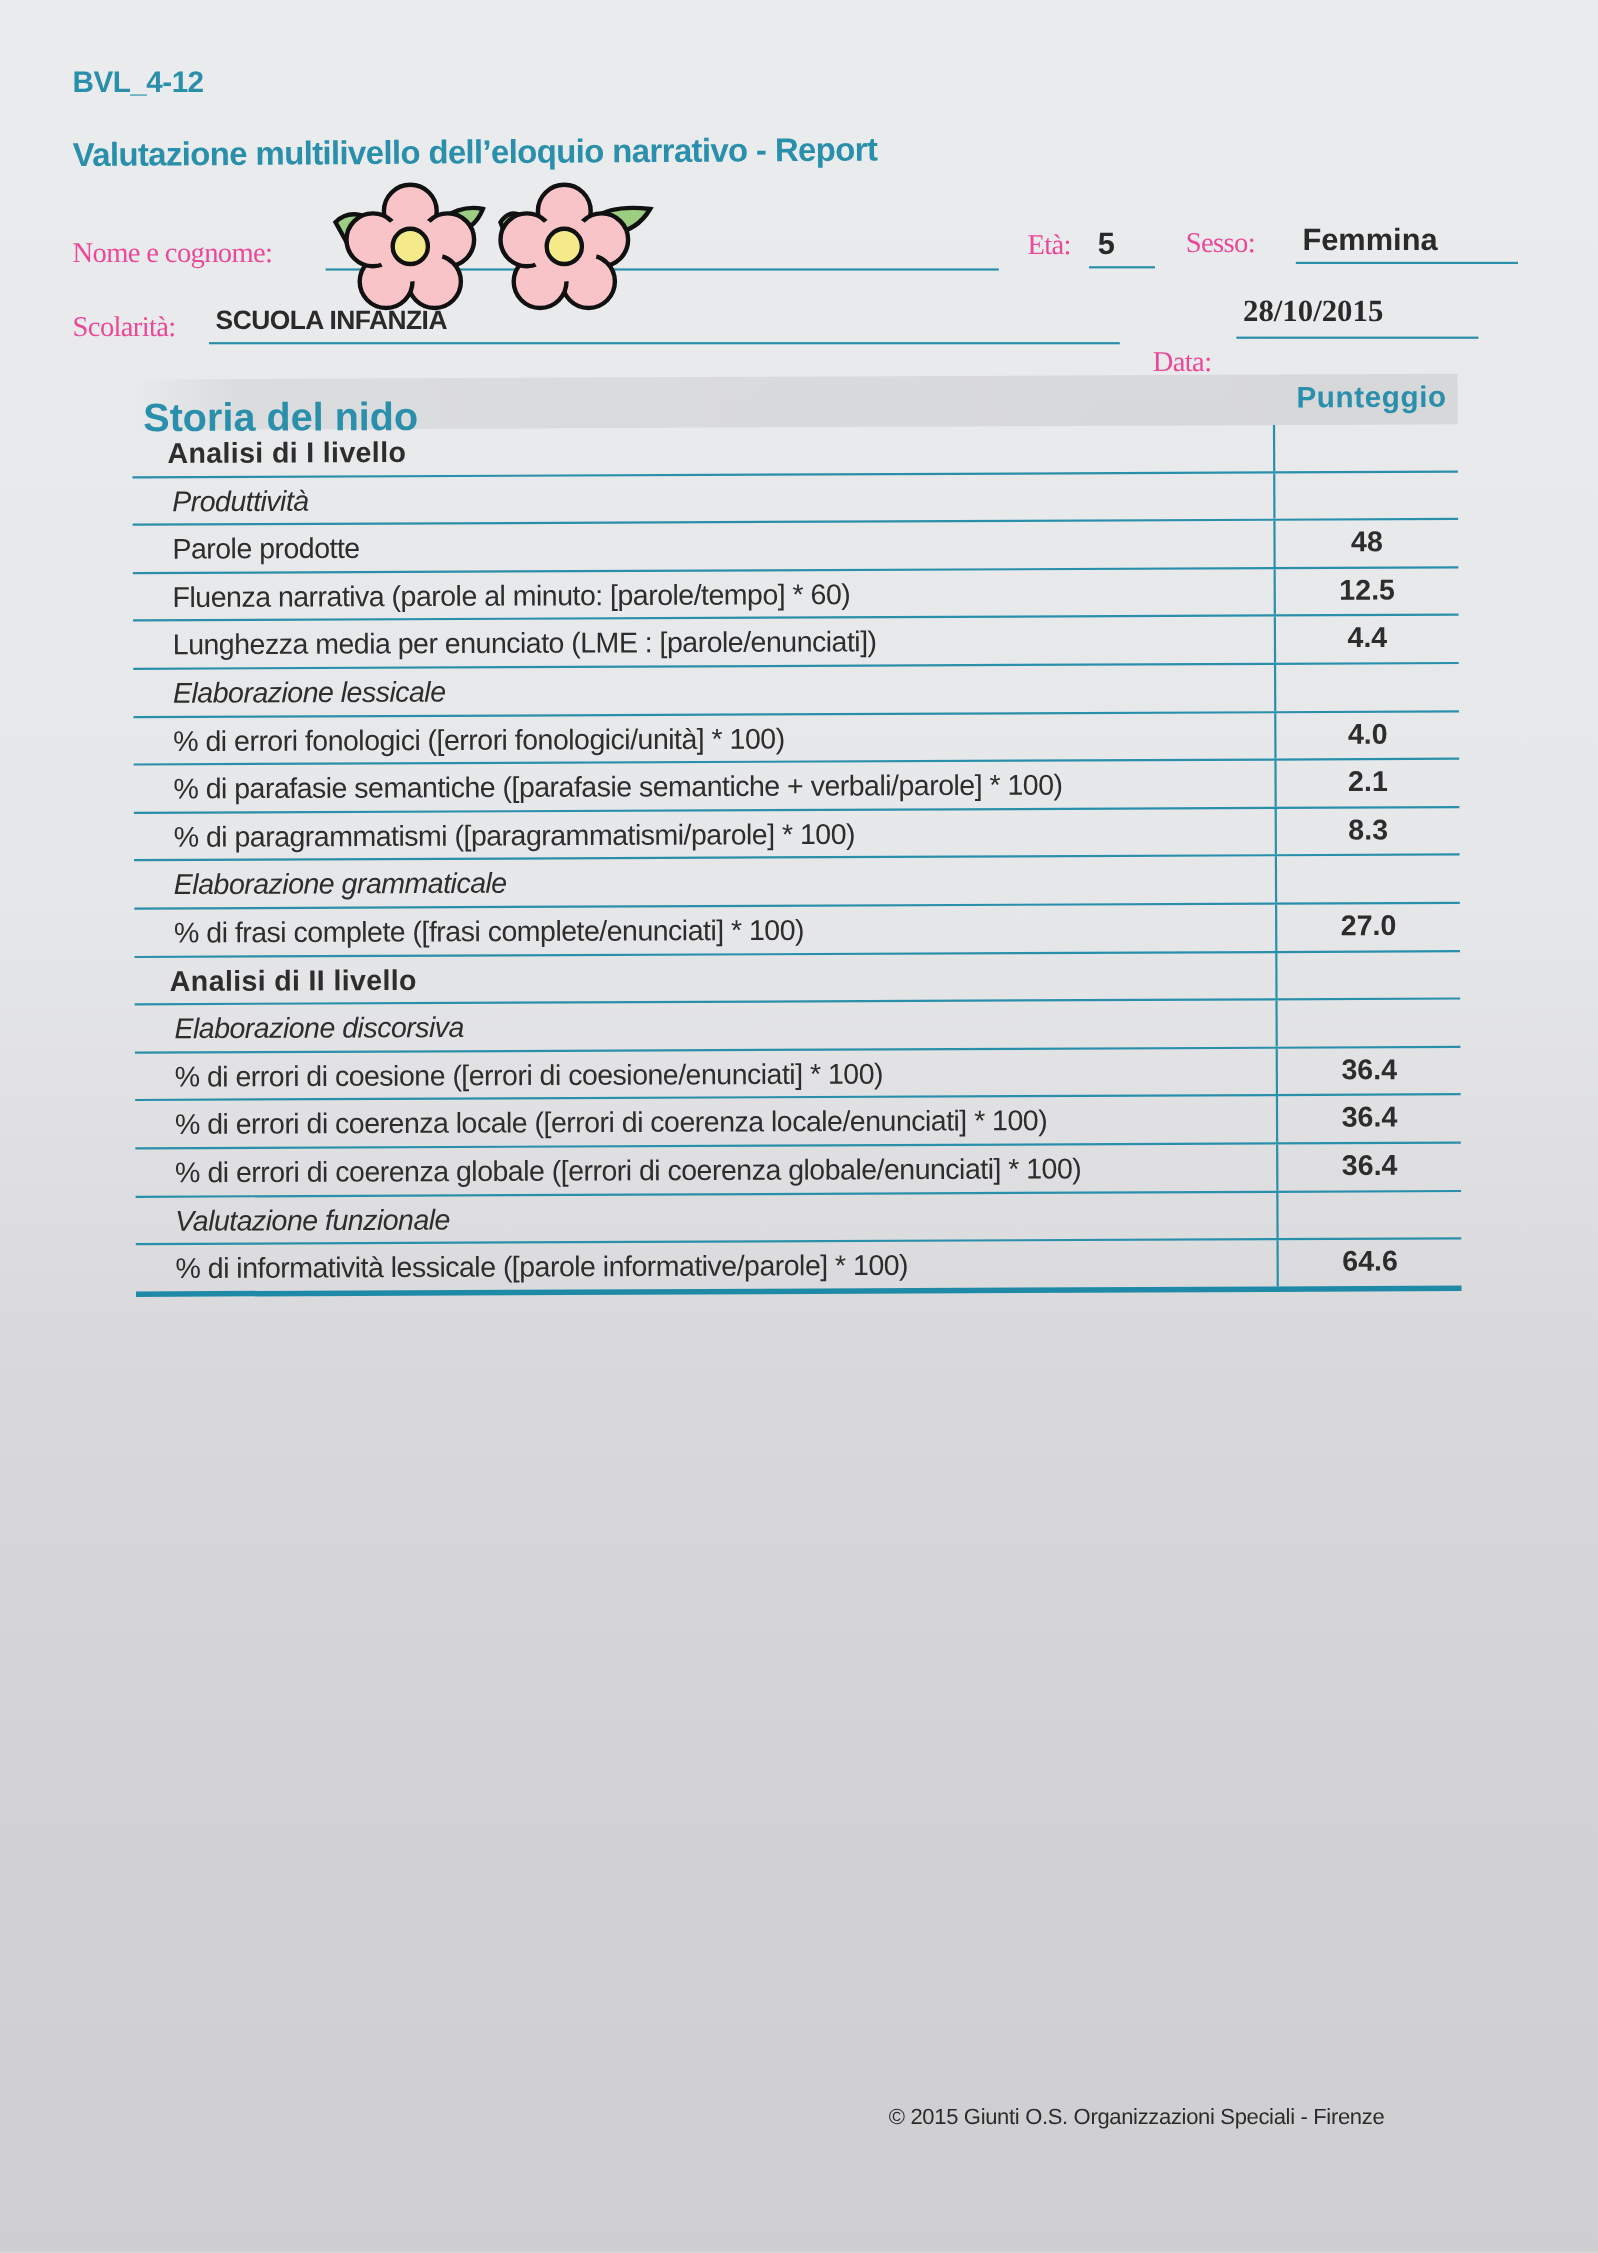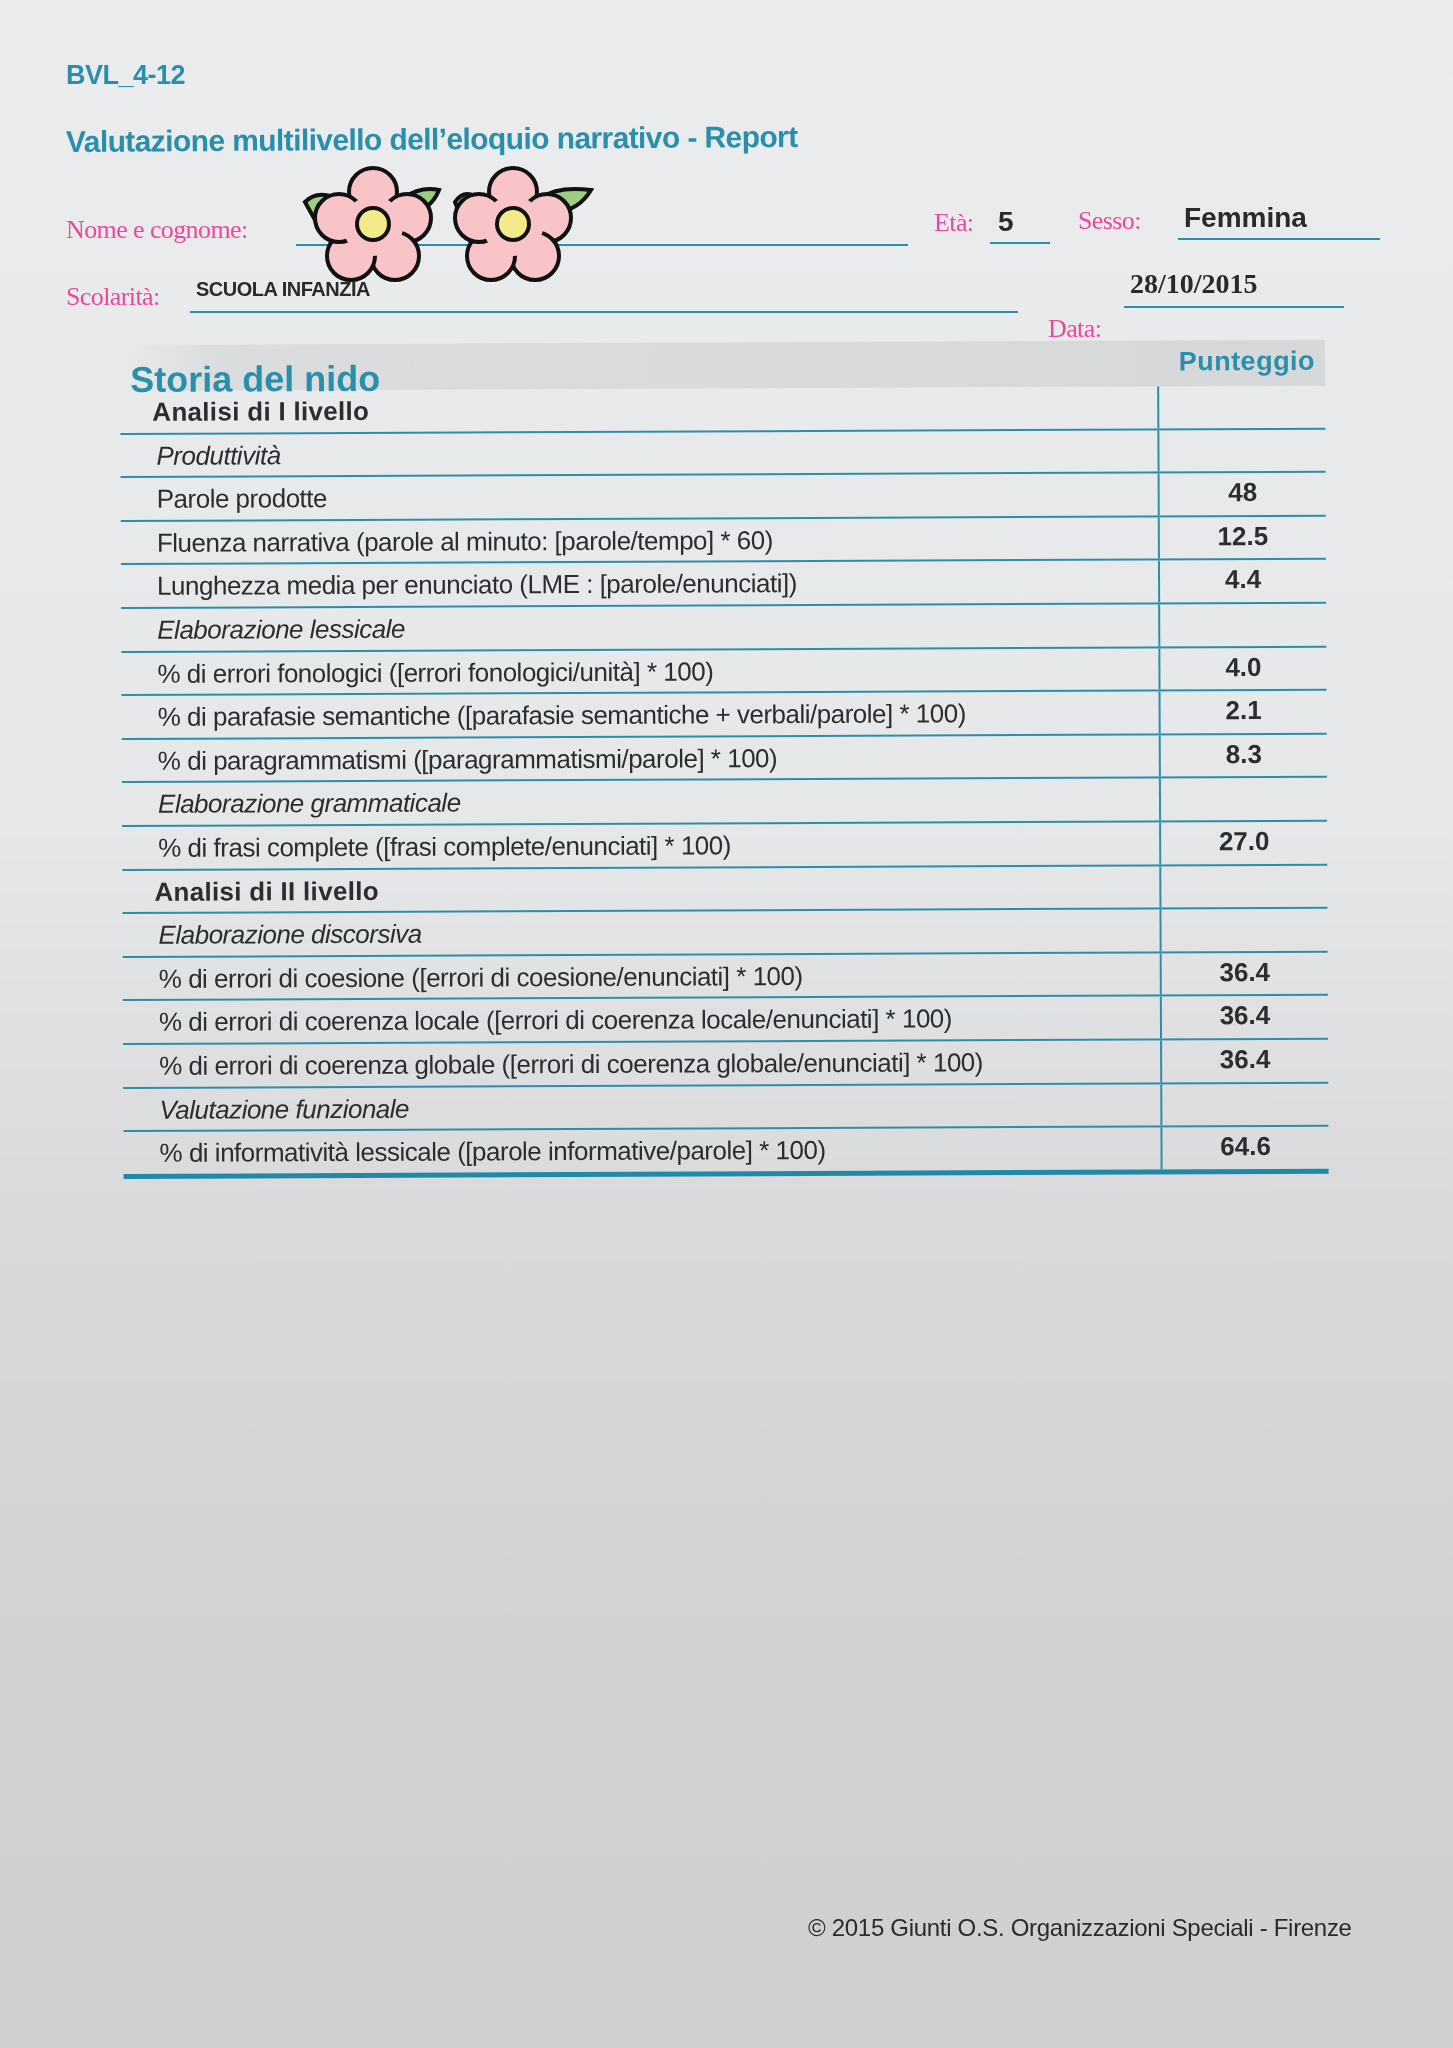--- a/index.html
+++ b/index.html
@@ -21,21 +21,21 @@
     .table { left: 120px; top: 345px; width: 1205px; transform: rotate(-0.25deg); transform-origin: left top; }
     .thead { height: 46px; background: linear-gradient(90deg, rgba(0,0,0,0.0) 0%, rgba(0,0,0,0.06) 8%, rgba(0,0,0,0.08) 100%); position: relative; }
     .thead .h1 { position: absolute; left: 10px; top: 14px; font-size: 36px; font-weight: bold; color: #2a8fab; }
     .thead .h2 { position: absolute; right: 10px; top: 6px; font-size: 27px; font-weight: bold; color: #2a8fab; letter-spacing: 0.5px; }
     .row { display: flex; height: 41.6px; border-bottom: 2.5px solid #2a8fab; }
     .row.last { border-bottom: 5px solid #1f89a8; }
     .cell-label { flex: 1; padding-left: 36px; font-size: 26px; line-height: 42px; white-space: nowrap; letter-spacing: -0.5px; color: #2d2d2d; }
     .cell-score { width: 166px; border-left: 2.5px solid #2a8fab; text-align: center; font-size: 26px; font-weight: bold; line-height: 38px; color: #2d2d2d; }
     .row.level .cell-label { font-weight: bold; letter-spacing: 0.3px; padding-left: 32px; }
     .row.section .cell-label { font-style: italic; }
-    .footer { left: 808px; top: 1914px; font-size: 24px; color: #2b2b2b; letter-spacing: -0.3px; }
+    .footer { left: 808px; top: 1914px; font-size: 20px; color: #2b2b2b; letter-spacing: -0.3px; }
   </style>
 </head>
 <body>
 
 <div class="abs code">BVL_4-12</div>
 <div class="abs title">Valutazione multilivello dell’eloquio narrativo - Report</div>
 
 <div class="abs label" style="left:66px; top:215px;">Nome e cognome:</div>
 <div class="abs uline" style="left:296px; top:244px; width:612px;"><span></span></div>
 
@@ -72,21 +72,21 @@
 
 <div class="abs label" style="left:934px; top:208px;">Età:</div>
 <div class="abs value" style="left:998px; top:206px;">5</div>
 <div class="abs uline" style="left:990px; top:242px; width:60px;"></div>
 
 <div class="abs label" style="left:1078px; top:206px;">Sesso:</div>
 <div class="abs value" style="left:1184px; top:202px;">Femmina</div>
 <div class="abs uline" style="left:1178px; top:238px; width:202px;"></div>
 
 <div class="abs label" style="left:66px; top:282px;">Scolarità:</div>
-<div class="abs value" style="left:196px; top:278px; font-size:20px; letter-spacing:-0.5px;">SCUOLA INFANZIA</div>
+<div class="abs value" style="left:196px; top:278px; font-size:24px; letter-spacing:-0.5px;">SCUOLA INFANZIA</div>
 <div class="abs uline" style="left:190px; top:311px; width:828px;"></div>
 
 <div class="abs label" style="left:1048px; top:272px;margin-top:42px;">Data:</div>
 <div class="abs value" style="left:1130px; top:268px;font-family:Liberation Serif, serif;">28/10/2015</div>
 <div class="abs uline" style="left:1124px; top:306px; width:220px;"></div>
 
 <div class="abs table">
   <div class="thead">
     <span class="h1">Storia del nido</span>
     <span class="h2">Punteggio</span>

